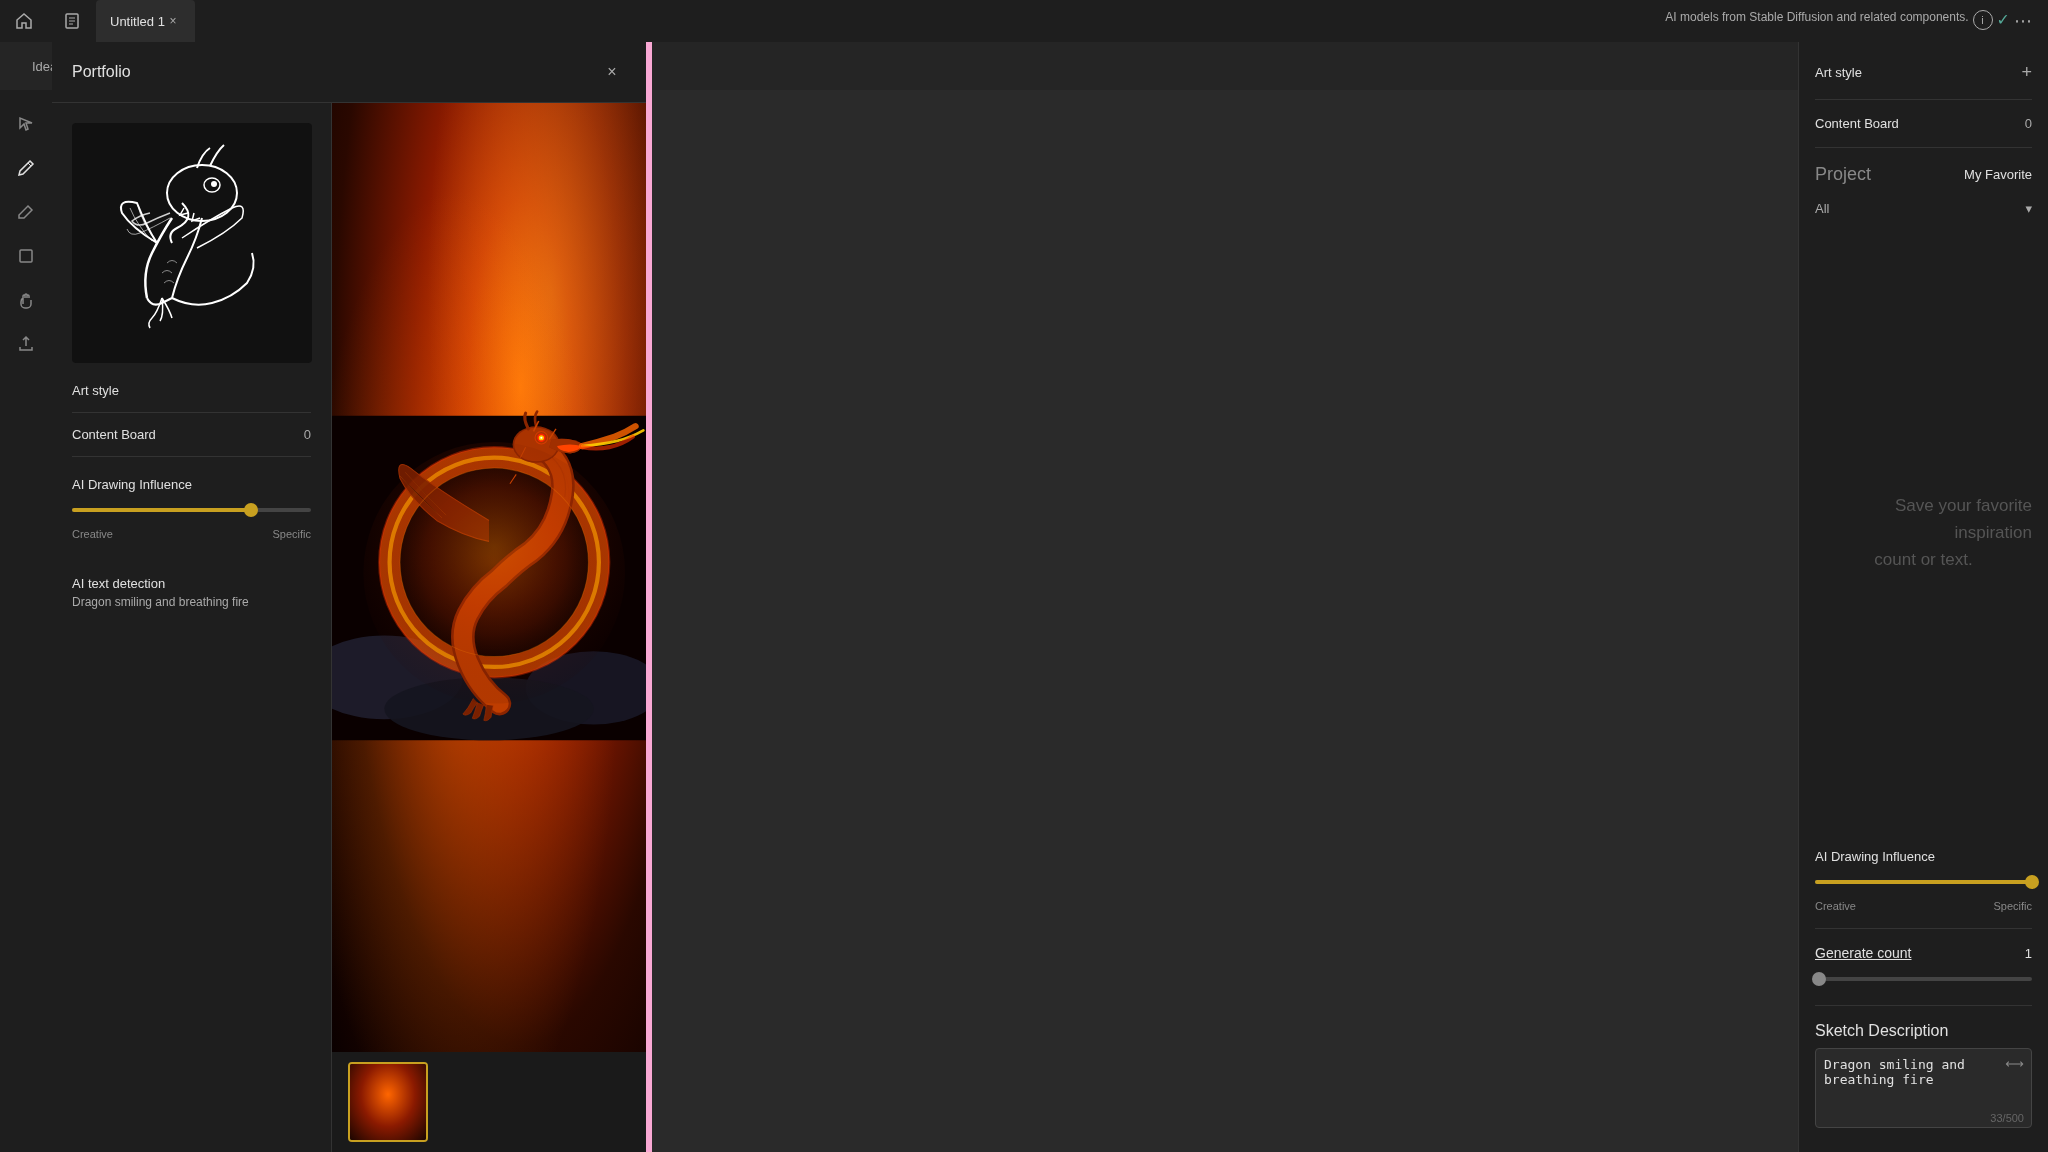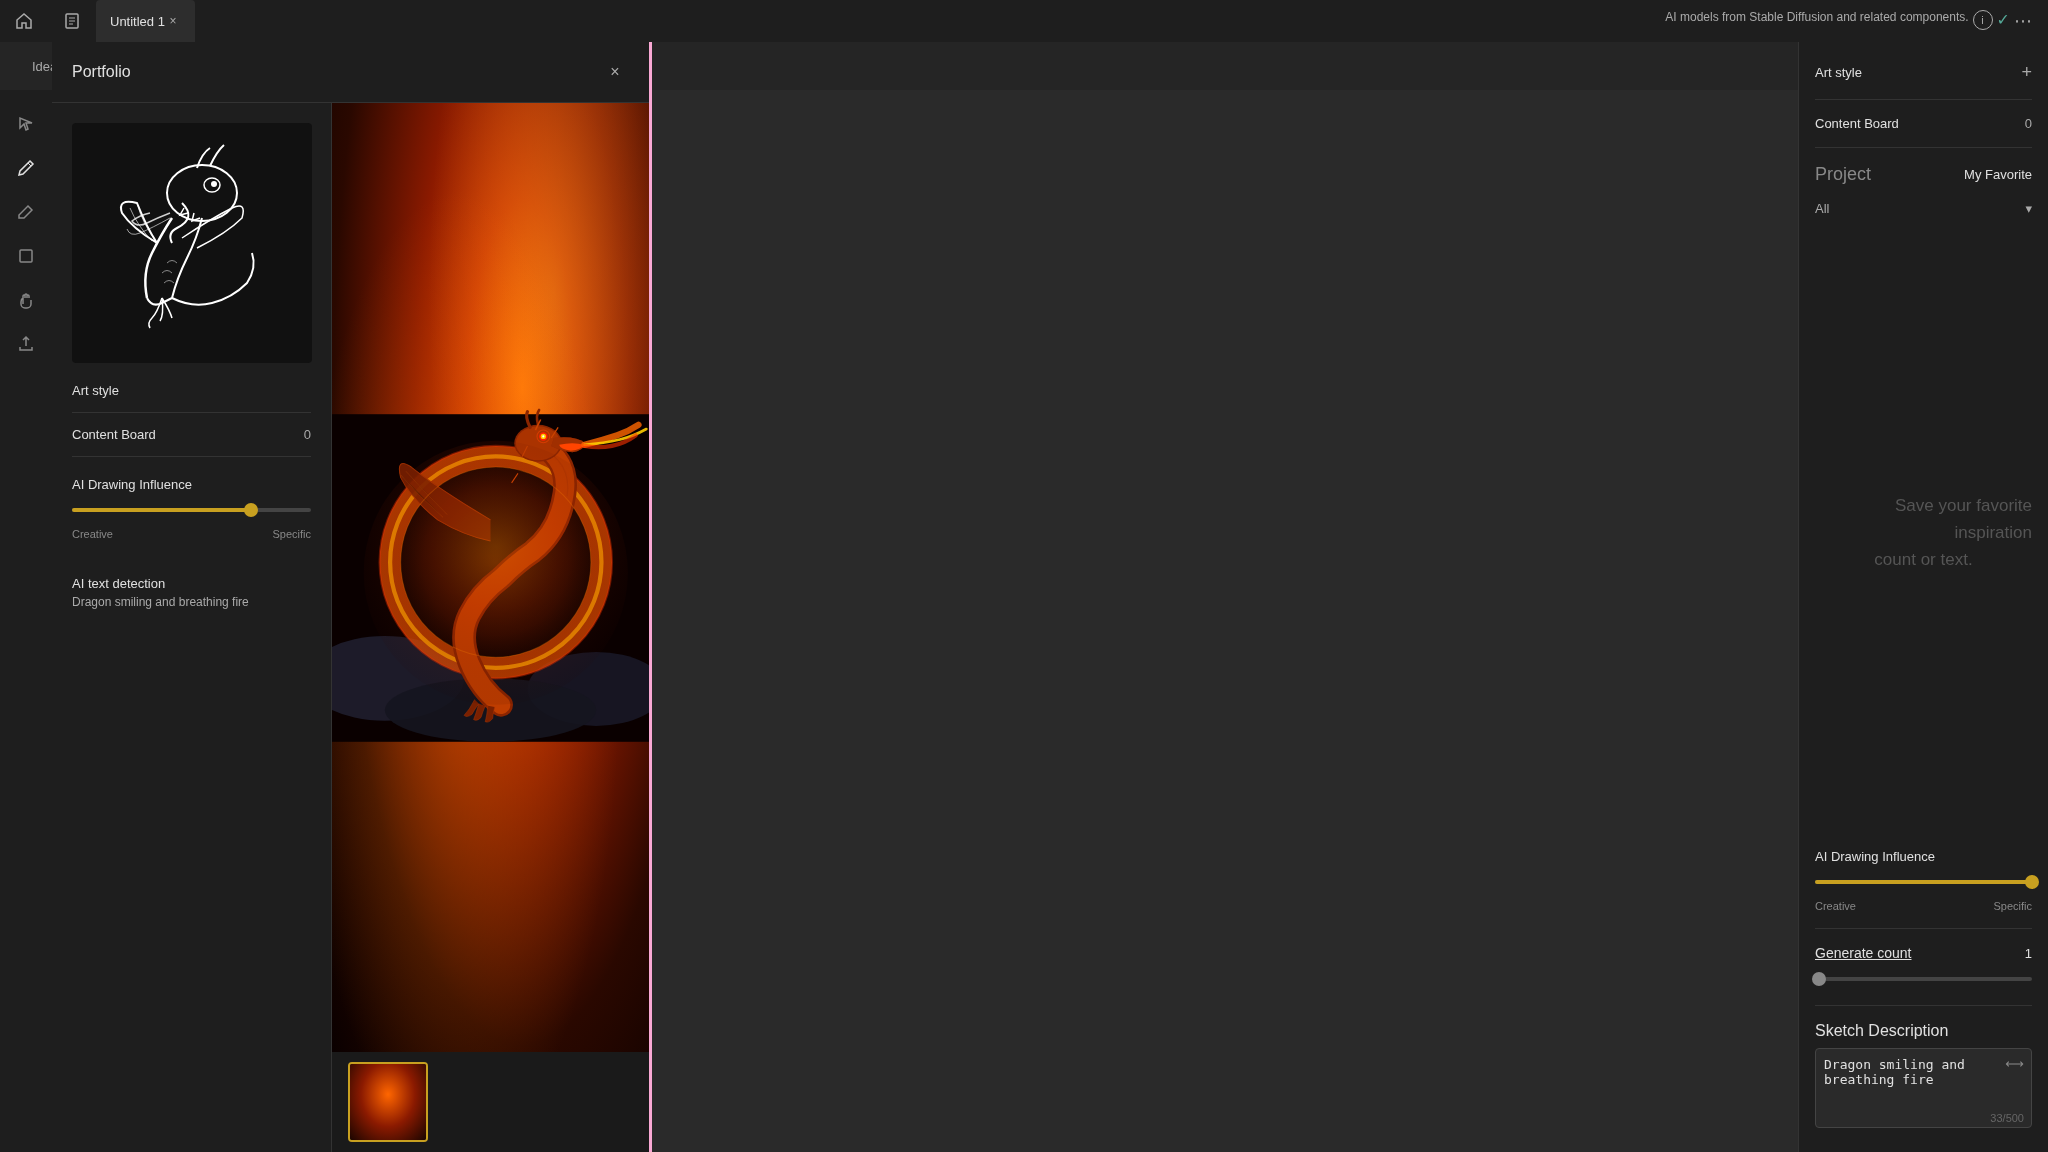--- a/index.html
+++ b/index.html
@@ -151,21 +151,21 @@
     
     .portfolio-modal {
       position: absolute;
       top: 42px; left: 52px;
       width: 600px;
       bottom: 0;
       background: #1e1e1e;
       z-index: 200;
       display: flex;
       flex-direction: column;
-      border-right: 3px solid #f9a8d4;
+      border-right: 6px solid #f9a8d4;
     }
     .portfolio-header {
       padding: 16px 20px;
       font-size: 16px;
       font-weight: 500;
       color: #e0e0e0;
       display: flex;
       align-items: center;
       justify-content: space-between;
       border-bottom: 1px solid #333;

